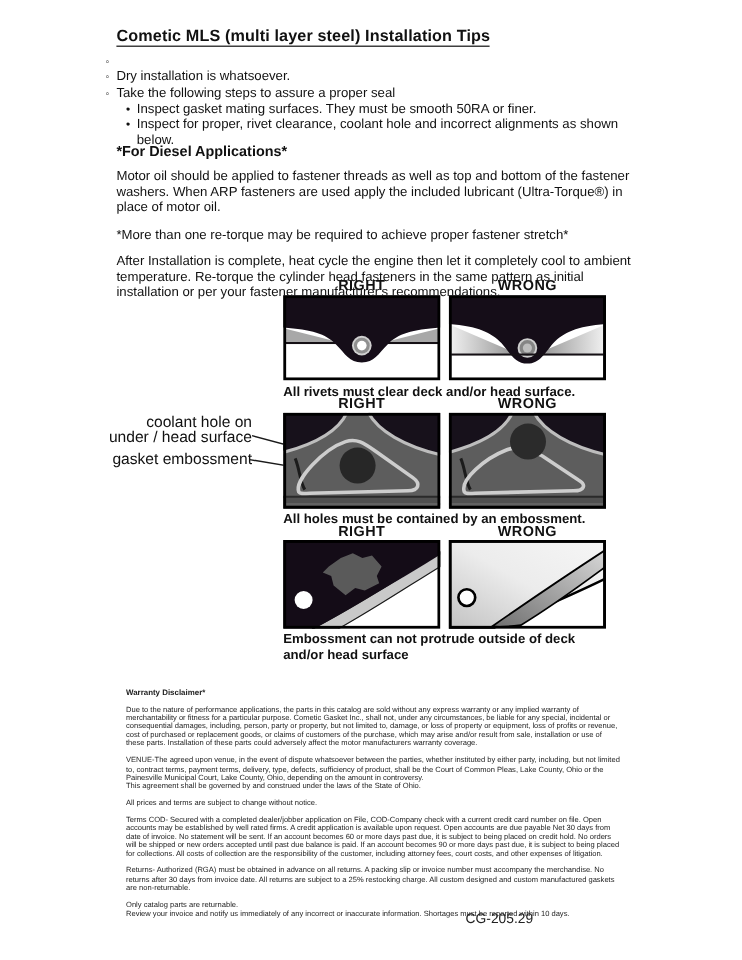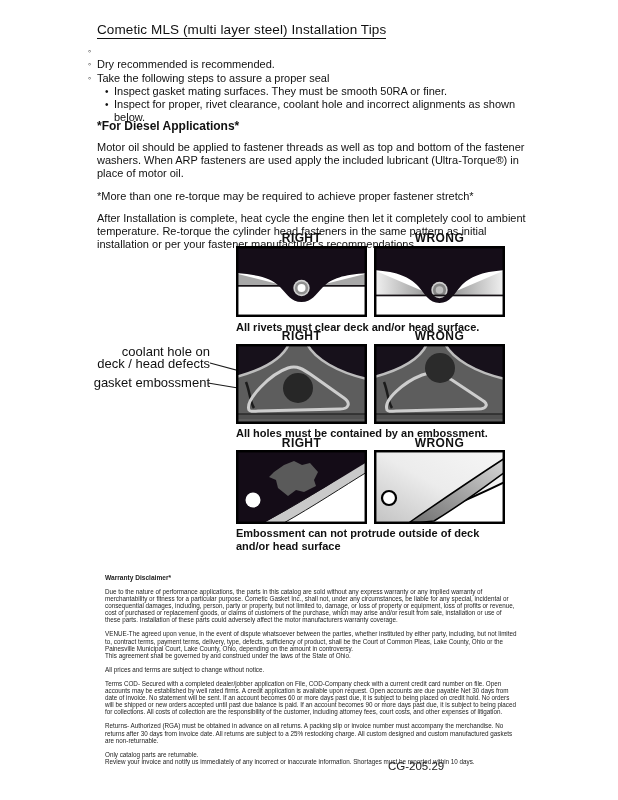--- a/index.html
+++ b/index.html
@@ -1,19 +1,19 @@
 <!DOCTYPE html>
 <html><head>
 <meta charset="utf-8">
 <style>
   html,body{margin:0;padding:0;background:#ffffff;}
   .page{position:relative;width:618px;height:800px;background:#ffffff;overflow:hidden;
         font-family:"Liberation Sans","DejaVu Sans",sans-serif;color:#111111;}
   .abs{position:absolute;}
-  .title{left:97px;top:22px;font-size:13.5px;font-weight:normal;letter-spacing:.1px;
+  .title{left:97px;top:22px;font-size:13.5px;font-weight:bold;letter-spacing:.1px;
          border-bottom:1.6px solid #111;padding-bottom:1px;}
   .intro{left:88px;top:45px;font-size:11px;line-height:13.3px;width:460px;}
   .b1{display:flex;}
   .b1 .mk{width:9px;font-size:9px;line-height:13.3px;}
   .b2{display:flex;margin-left:17px;}
   .b2 .mk{width:9px;font-size:10px;line-height:13.3px;}
   .diesel{left:97px;top:119px;width:442px;}
   .diesel h3{margin:0 0 8px 0;font-size:12px;font-weight:bold;}
   .diesel p{margin:0 0 9px 0;font-size:11px;line-height:13.2px;}
   .dg-head{width:131px;text-align:center;font-size:12px;font-weight:bold;letter-spacing:.4px;}
@@ -33,21 +33,21 @@
 <div class="page">
 
   <div class="abs title">Cometic MLS (multi layer steel) Installation Tips</div>
 
   <div class="abs intro">
     <div class="b1">
       <span class="mk">◦</span>
     </div>
     <div class="b1">
       <span class="mk">◦</span>
-      <span>Dry recommended is recommended.</span>
+      <span>Dry installation is whatsoever.</span>
     </div>
     <div class="b1">
       <span class="mk">◦</span>
       <span>Take the following steps to assure a proper seal</span>
     </div>
     <div class="b2">
       <span class="mk">•</span>
       <span>Inspect gasket mating surfaces.  They must be smooth 50RA or finer.</span>
     </div>
     <div class="b2">
@@ -100,21 +100,21 @@
     <rect x="1.2" y="1.2" width="128.6" height="68.6" fill="none" stroke="#000" stroke-width="2.5"></rect>
   </svg>
 
   <div class="abs caption" style="left:236px;top:321px">All rivets must clear deck and/or head surface.</div>
 
   <div class="abs dg-head" style="left:236px;top:329px">RIGHT</div>
   <div class="abs dg-head" style="left:374px;top:329px">WRONG</div>
 
   <div class="abs ptr-label" style="left:80px;top:346px">
     <div>coolant hole on</div>
-    <div>deck / head defects</div>
+    <div>under / head surface</div>
   </div>
   <div class="abs ptr-label" style="left:80px;top:377px">gasket embossment</div>
 
   <svg class="pointer-overlay" style="left:205px;top:355px;width:100px;height:45px" viewBox="0 0 100 45">
     <line x1="5" y1="8" x2="91" y2="31" stroke="#1a1a1a" stroke-width="1.2"></line>
     <line x1="3" y1="28" x2="57" y2="37" stroke="#1a1a1a" stroke-width="1.2"></line>
   </svg>
 
   <svg class="abs panel" style="left:236px;top:344px;height:80px" viewBox="0 0 131 80">
     <rect width="131" height="80" fill="#5d5d5d"></rect>

